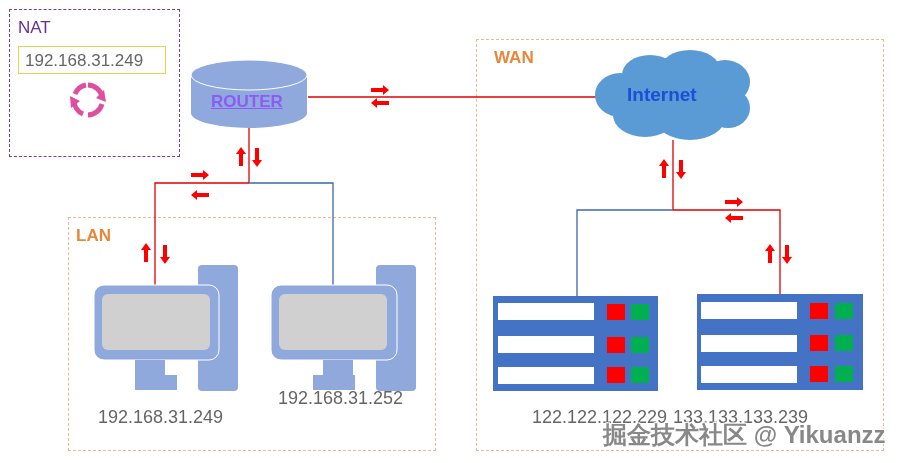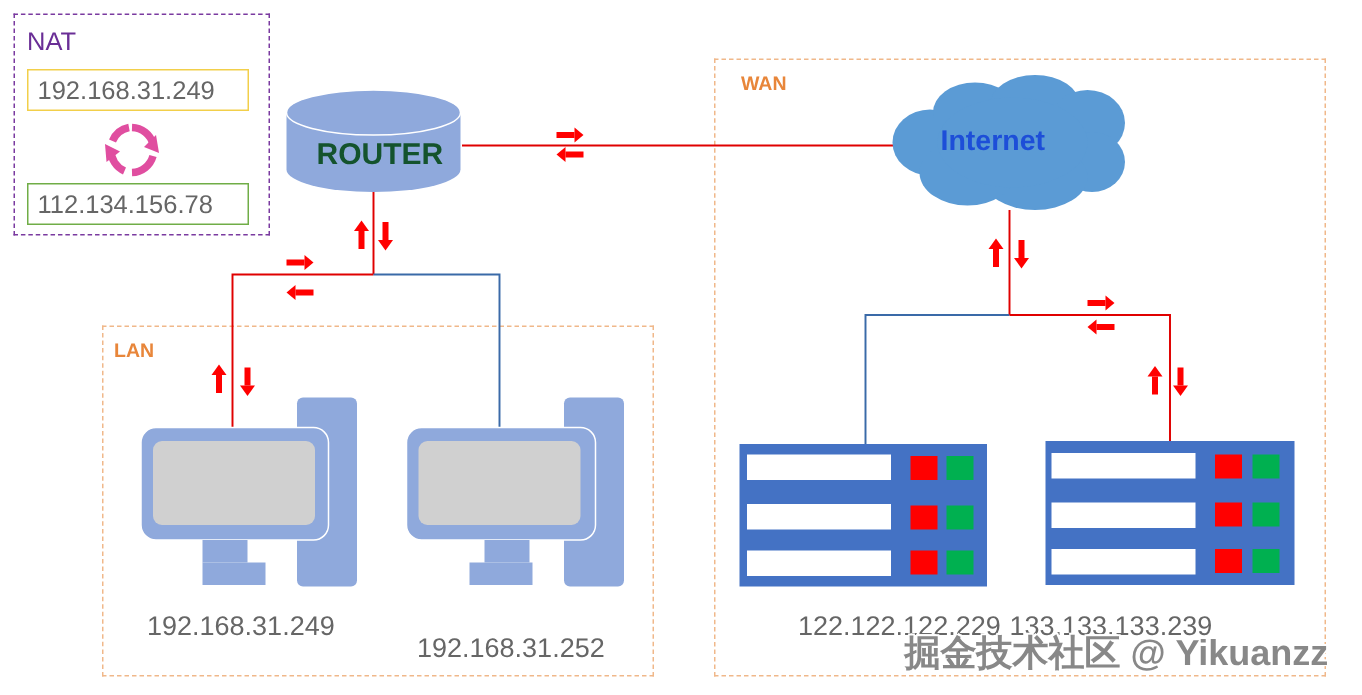--- a/index.html
+++ b/index.html
@@ -1,19 +1,19 @@
 <!DOCTYPE html>
 <html><head>
 <meta charset="utf-8">
 <style>
   html, body { margin:0; padding:0; background:#ffffff; }
   body { width:908px; height:463px; position:relative; overflow:hidden; font-family:"Liberation Sans", "DejaVu Sans", sans-serif; }
   .abs { position:absolute; }
   .zone { position:absolute; border:1px dashed #f0b88a; }
-  .zone-label { position:absolute; font-weight:bold; font-size:13px; color:#e8863a; }
+  .zone-label { position:absolute; font-weight:bold; font-size:17px; color:#e8863a; }
   .nat-box { position:absolute; left:9px; top:9px; width:169px; height:146px; border:1.5px dashed #7a3aa0; }
   .nat-title { position:absolute; left:8px; top:8px; font-weight:normal; font-size:17px; color:#6a2e96; }
   .ip-box { position:absolute; left:8px; width:148px; height:28px; font-size:17px; color:#666; line-height:28px; padding-left:6px; box-sizing:border-box; }
   .ip-label { position:absolute; font-size:18px; color:#666; white-space:nowrap; }
   .watermark { position:absolute; left:603px; top:419px; font-size:24px; color:#888; white-space:nowrap; text-shadow:1px 1px 0 #fff, -1px -1px 0 #fff, 1px -1px 0 #fff, -1px 1px 0 #fff, 0 0 2px #fff;font-weight:bold; }
   svg { position:absolute; left:0; top:0; }
 </style>
 </head>
 <body>
 
@@ -28,21 +28,20 @@
   <span class="nat-title">NAT</span>
   <div class="ip-box" style="top:36px;border:1.5px solid #f2cf4a;">192.168.31.249</div>
   <svg width="40" height="40" style="left:58px;top:70px;" viewBox="0 0 40 40">
     <path d="M20 5 A15 15 0 0 1 34 16" fill="none" stroke="#e04ea0" stroke-width="5"></path>
     <polygon points="36,10 38,22 28,18" fill="#e04ea0"></polygon>
     <path d="M34 24 A15 15 0 0 1 20 35" fill="none" stroke="#e04ea0" stroke-width="5"></path>
     <path d="M15 34 A15 15 0 0 1 6 20" fill="none" stroke="#e04ea0" stroke-width="5"></path>
     <polygon points="3,28 2,16 12,21" fill="#e04ea0"></polygon>
     <path d="M7 14 A15 15 0 0 1 18 5" fill="none" stroke="#e04ea0" stroke-width="5"></path>
   </svg>
-  <div class="ip-box" style="top:112px;border:1.5px solid #70ad47;">112.134.156.78</div>
 </div>
 
 <svg width="908" height="463">
 
   <line x1="308" y1="97" x2="600" y2="97" stroke="#e00000" stroke-width="1.3"></line>
 
   <line x1="249" y1="128" x2="249" y2="183" stroke="#e00000" stroke-width="1.3"></line>
   <polyline points="249,183 155,183 155,285" fill="none" stroke="#e00000" stroke-width="1.3"></polyline>
   <polyline points="249,183 333,183 333,285" fill="none" stroke="#3a6aa8" stroke-width="1.3"></polyline>
 
@@ -168,21 +167,21 @@
     <rect x="701" y="366" width="96" height="17" fill="#ffffff"></rect>
     <rect x="810" y="303" width="18" height="16" fill="#ff0000"></rect>
       <rect x="835" y="303" width="18" height="16" fill="#00b050"></rect>
     <rect x="810" y="335" width="18" height="16" fill="#ff0000"></rect>
       <rect x="835" y="335" width="18" height="16" fill="#00b050"></rect>
     <rect x="810" y="366" width="18" height="16" fill="#ff0000"></rect>
       <rect x="835" y="366" width="18" height="16" fill="#00b050"></rect>
   </g>
 </svg>
 
-<span class="abs" style="left:211px;top:92px;font-size:20px;font-weight:bold;color:#14532d;">ROUTER</span>
+<span class="abs" style="left:211px;top:92px;font-size:17px;font-weight:bold;color:#8b5cf6;text-decoration:underline;">ROUTER</span>
 <span class="abs" style="left:627px;top:84px;font-size:19px;font-weight:bold;color:#1d4ed8;">Internet</span>
 
 <span class="ip-label" style="left:98px;top:407px;">192.168.31.249</span>
-<span class="ip-label" style="left:278px;top:422px;text-align:center;">192.168.31.252</span>
+<span class="ip-label" style="left:278px;top:388px;text-align:center;">192.168.31.252</span>
 <span class="ip-label" style="left:505px;top:407px;margin-left:27px;">122.122.122.229</span>
 <span class="ip-label" style="left:673px;top:407px;">133.133.133.239</span>
 
 <span class="watermark">掘金技术社区 @ Yikuanzz</span>
 
 </body></html>

